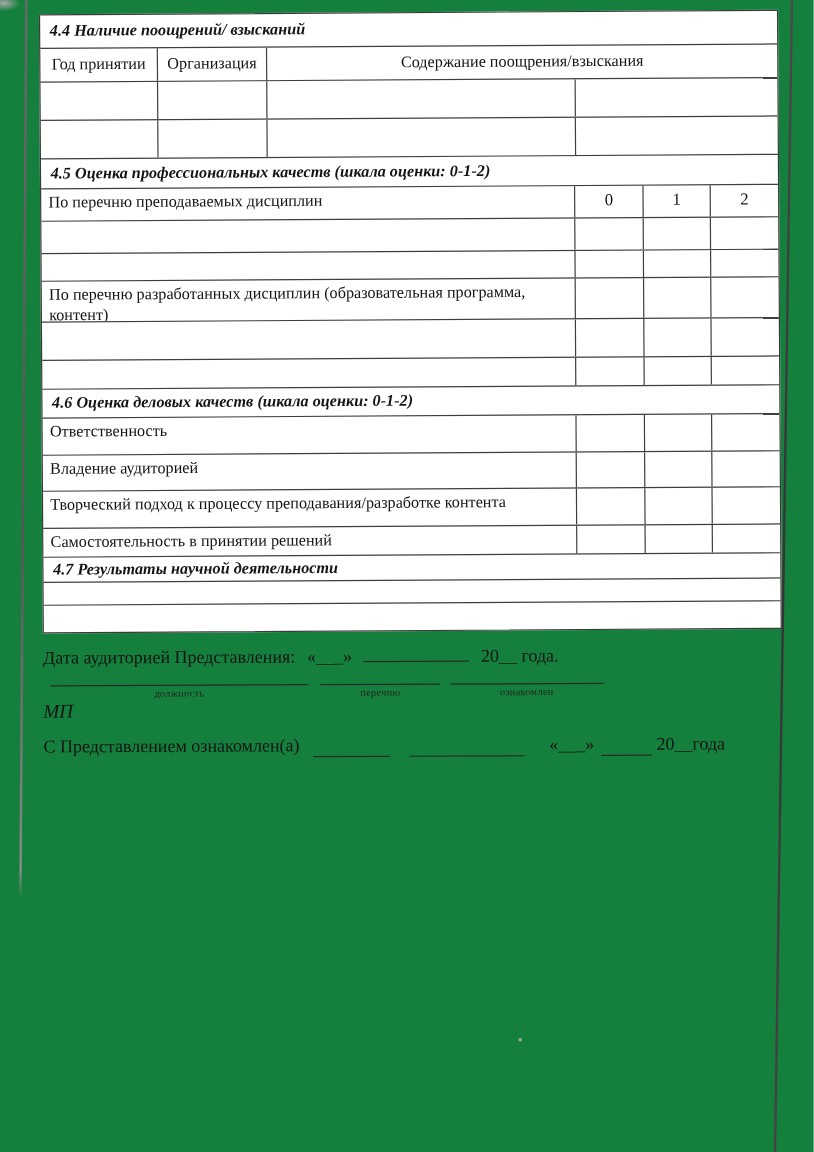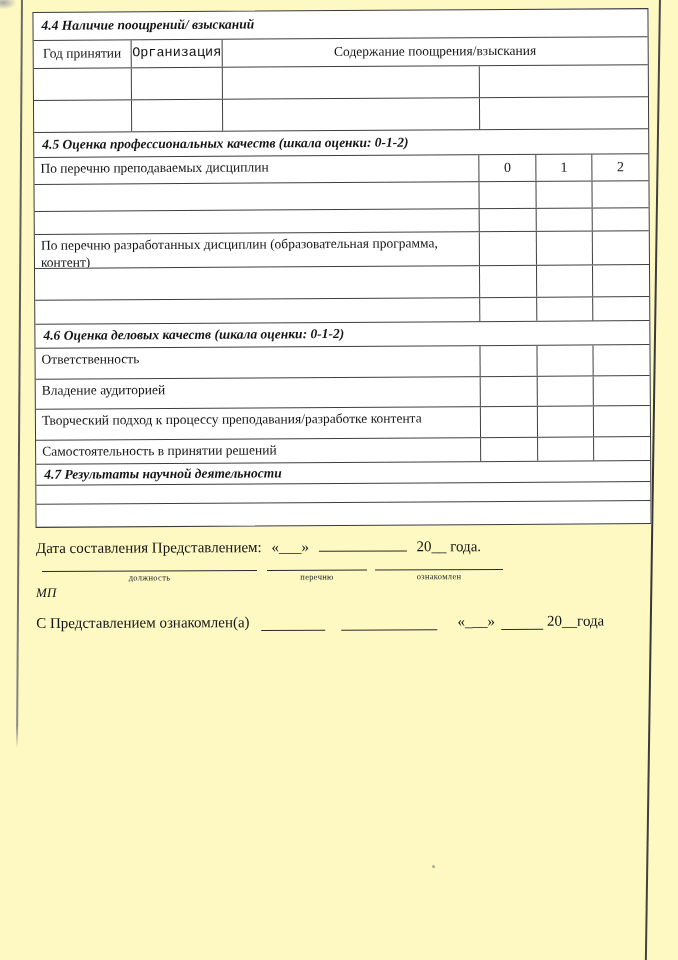--- a/index.html
+++ b/index.html
@@ -3,21 +3,21 @@
 <meta charset="utf-8">
 <style>
   html,body{margin:0;padding:0;}
   body{
     width:678px;height:960px;overflow:hidden;position:relative;
     background:#fdfdfd;
     font-family:"Liberation Serif", serif;
     color:#141414;
     -webkit-font-smoothing:antialiased;
   }
-  .page{position:absolute;inset:0;background:#fef9c3;}
+  .page{position:absolute;inset:0;background:#15803d;}
 
   
   .scan-left{
     position:absolute;left:21px;top:-4px;width:2px;height:752px;
     background:linear-gradient(#6a6a6a,#555 60%,#8a8a8a 97%,transparent);
     transform:rotate(0.38deg);transform-origin:top center;
   }
   .scan-right{
     position:absolute;left:659px;top:-4px;width:2px;height:970px;
     background:linear-gradient(#4a4a4a,#333 50%,#444);
@@ -40,21 +40,21 @@
   .row{display:flex;border-bottom:1px solid #3f3f3f;box-sizing:border-box;}
   .tbl .row:last-child{border-bottom:none;}
   .cell{
     border-right:1px solid #3f3f3f;box-sizing:border-box;
     padding:3px 6px;font-size:13.5px;line-height:1.25;
     overflow:hidden;
   }
   .row .cell:last-child{border-right:none;}
   .full{flex:1;}
   .rest{flex:1;}
-  .w98{width:98px;}  .w91{width:91px;font-family:Liberation Mono, monospace;}  .w257{width:257px;}
+  .w98{width:98px;}  .w91{width:91px;}  .w257{width:257px;}
   .w445{width:445px;} .w57{width:57px;}  .w56{width:56px;}
   .h28{height:28px;} .h32{height:32px;} .h25{height:25px;} .h27{height:27px;}
   .h23{height:23px;} .h34{height:34px;} .h24{height:24px;} .h21{height:21px;}
   .h31{height:31px;} .h30{height:30px;} .h19{height:19px;} .h22{height:22px;}
   .titlecell{
     font-weight:bold;font-style:italic;font-size:13.5px;
     display:flex;align-items:center;padding-left:8px;border-right:none;
   }
   .hcenter{display:flex;align-items:center;justify-content:center;text-align:center;}
   .score{display:flex;align-items:center;justify-content:center;font-size:14px;}
@@ -71,21 +71,21 @@
   .b96{width:96px;margin-left:16px;}
   .b42{width:42px;margin-left:6px;margin-right:4px;}
   .sigline{position:relative;border-bottom:1px solid #2a2a2a;height:19px;box-sizing:border-box;}
   .s215{width:215px;margin-left:6px;}
   .s100{width:100px;margin-left:10px;}
   .s128{width:128px;margin-left:8px;}
   .siglab{
     position:absolute;top:20px;left:0;right:0;text-align:center;
     font-size:8.5px;color:#222;letter-spacing:0.3px;
   }
-  .mp{position:absolute;left:36px;top:584px;font-size:13px;font-style:italic;}
+  .mp{position:absolute;left:36px;top:584px;font-size:16px;font-style:italic;}
   .qgap{margin-left:20px;}
   .sp6{margin-left:6px;}
 </style>
 </head>
 <body>
 
 <div class="page">
 
   <div class="smudge"></div>
   <div class="scan-left"></div>
@@ -191,21 +191,21 @@
       <div class="cell full"></div>
     </div>
     <div class="row h22">
       <div class="cell full"></div>
     </div>
   </div>
 
   <div class="footer">
 
     <div class="tline l1">
-      <span>Дата составления Представлением:</span>
+      <span>Дата аудиторией Представления:</span>
       <span class="sp6">«___»</span>
       <span class="blank b88"></span>
       <span>20__ года.</span>
     </div>
 
     <div class="tline l2">
       <span class="sigline s215">
         <span class="siglab">должность</span>
       </span>
       <span class="sigline s100">

